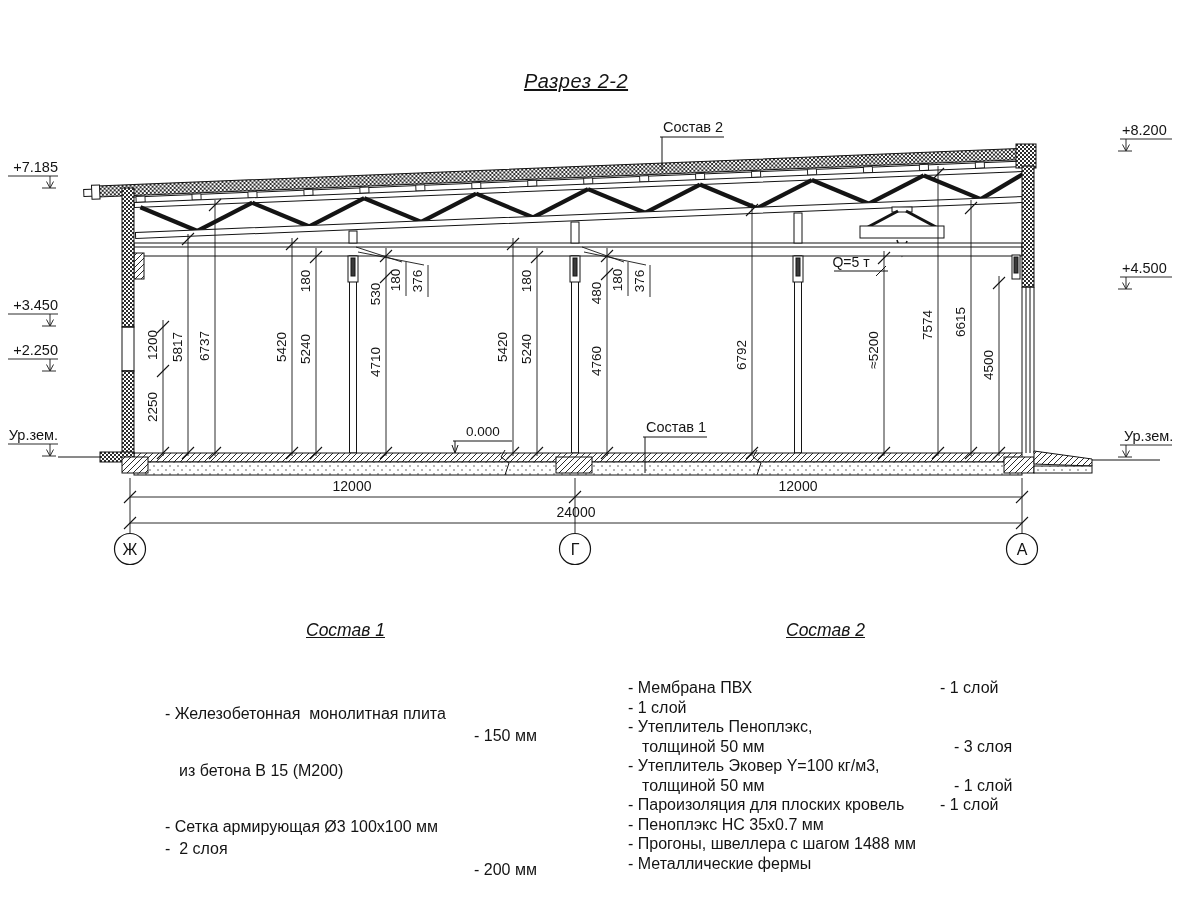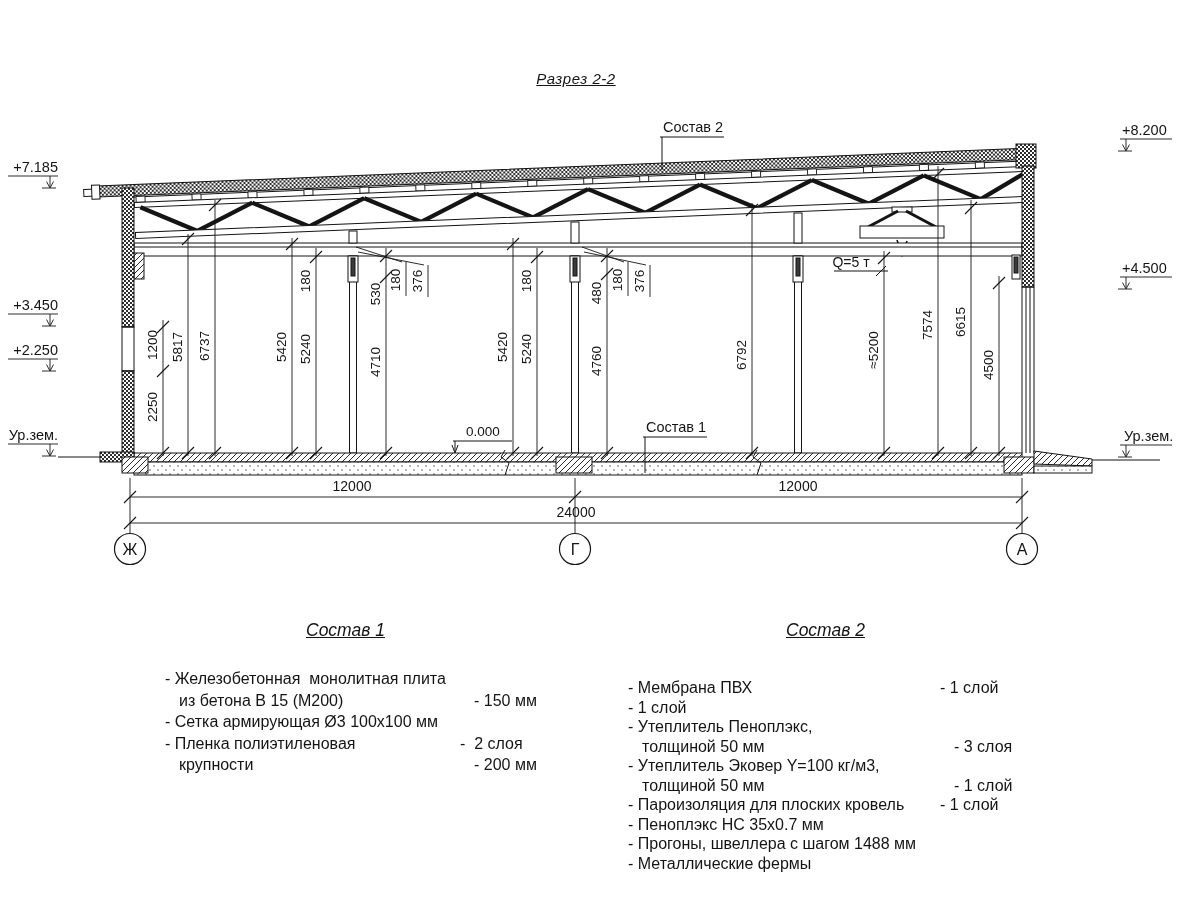--- a/index.html
+++ b/index.html
@@ -1,29 +1,29 @@
 <!DOCTYPE html>
 <html><head>
 <meta charset="utf-8">
 <style>
   html,body{margin:0;padding:0;background:#ffffff;}
   body{width:1200px;height:900px;position:relative;overflow:hidden;
        font-family:"Liberation Sans", sans-serif;color:#141414;}
   svg{position:absolute;left:0;top:0;font-family:"Liberation Sans", sans-serif;}
   svg text{fill:#141414;}
   .title{position:absolute;left:470px;top:70px;width:212px;text-align:center;
-         font-size:15px;font-style:italic;text-decoration:underline;letter-spacing:.5px;}
+         font-size:20px;font-style:italic;text-decoration:underline;letter-spacing:.5px;}
   .comp-hdr{position:absolute;font-size:17.5px;font-style:italic;text-decoration:underline;}
   .comp-list{position:absolute;font-size:16px;}
   .crow{display:flex;}
   .ct{white-space:pre;}
   .cv{white-space:pre;}
   .list1 .crow{line-height:21.5px;}
   .list2 .crow{line-height:19.5px;}
-  .list1 .ct{width:295px;}
+  .list1 .ct{width:295px;margin-top:35px;}
   .list2 .ct{width:312px;}
   .ind{padding-left:14px;}
 </style>
 </head>
 <body>
 
 <div class="title">Разрез 2-2</div>
 
 <svg width="1200" height="612" viewBox="0 0 1200 612">
   <defs>
@@ -335,21 +335,20 @@
     </div>
   <div class="crow">
       <span class="ct ind">из бетона В 15 (М200)</span>
       <span class="cv">- 150 мм</span>
     </div>
   <div class="crow">
       <span class="ct">- Сетка армирующая Ø3 100х100 мм</span>
       <span class="cv"></span>
     </div>
   <div class="crow">
-      <span class="ct">- Пленка полиэтиленовая</span>
       <span class="cv">-  2 слоя</span>
     </div>
   <div class="crow">
       <span class="ct ind">крупности</span>
       <span class="cv">- 200 мм</span>
     </div>
 </div>
 
 <div class="comp-list list2" style="left:628px;top:678px;width:420px;">
   <div class="crow">

